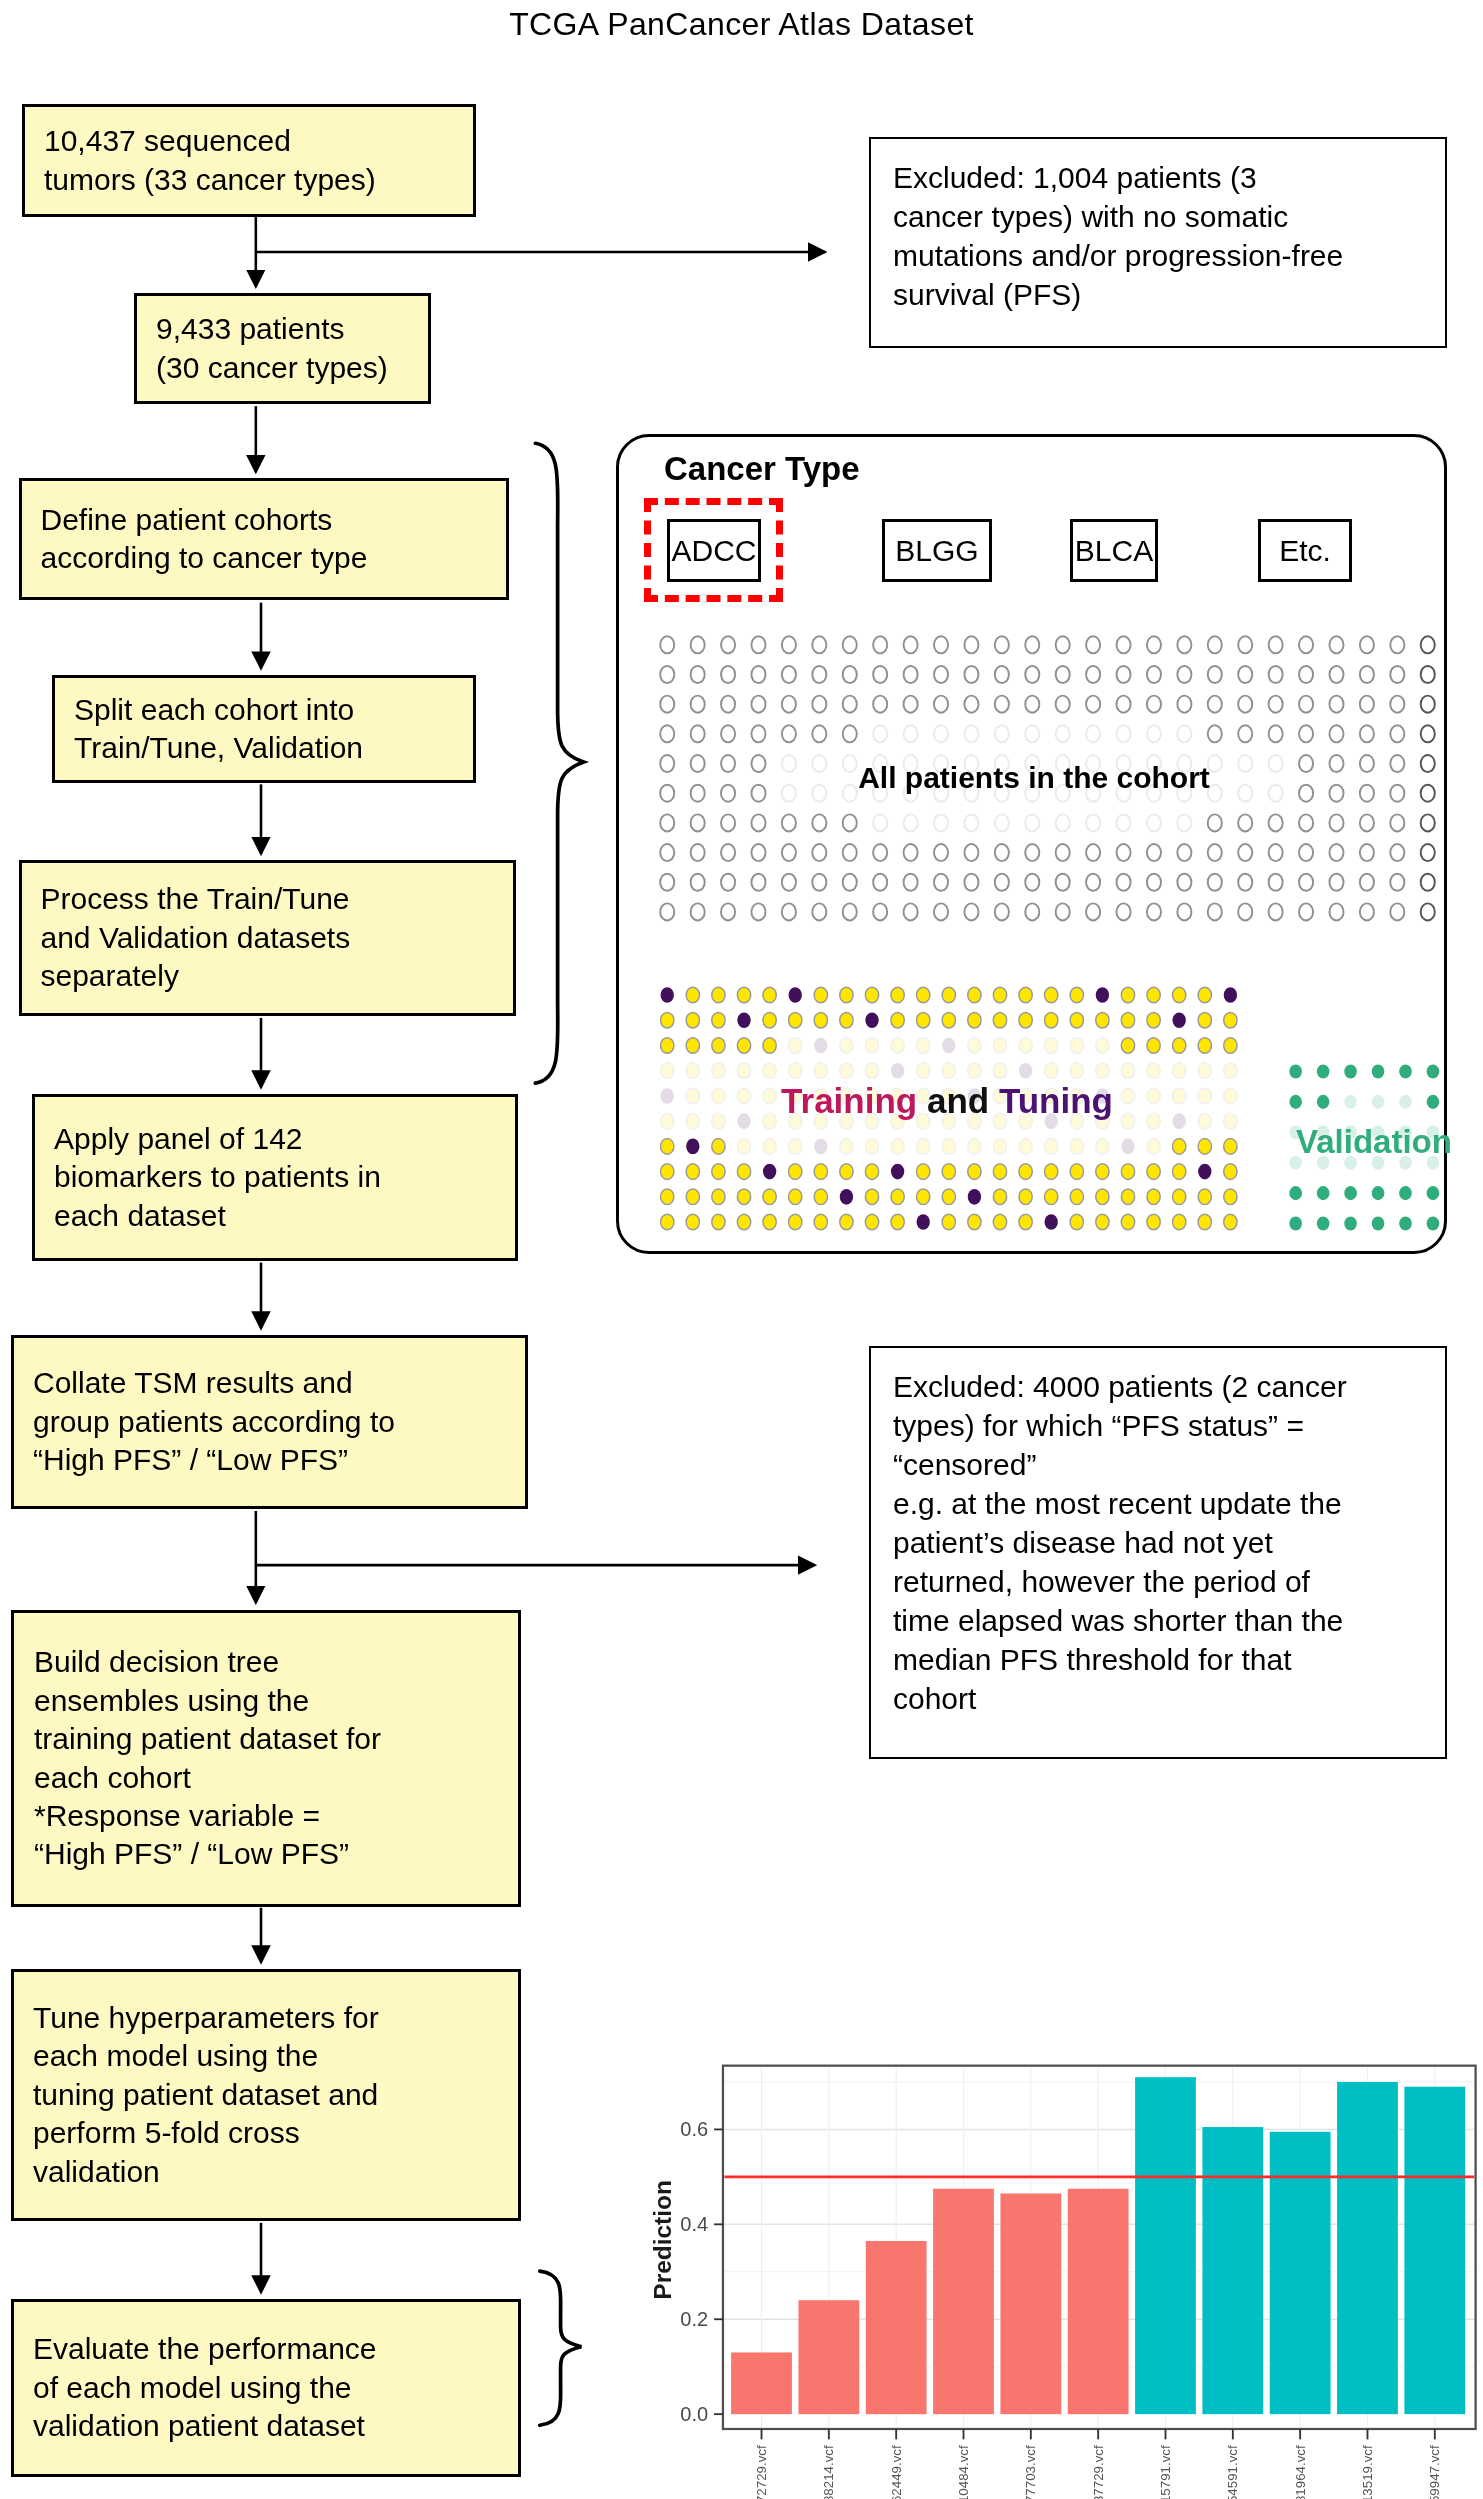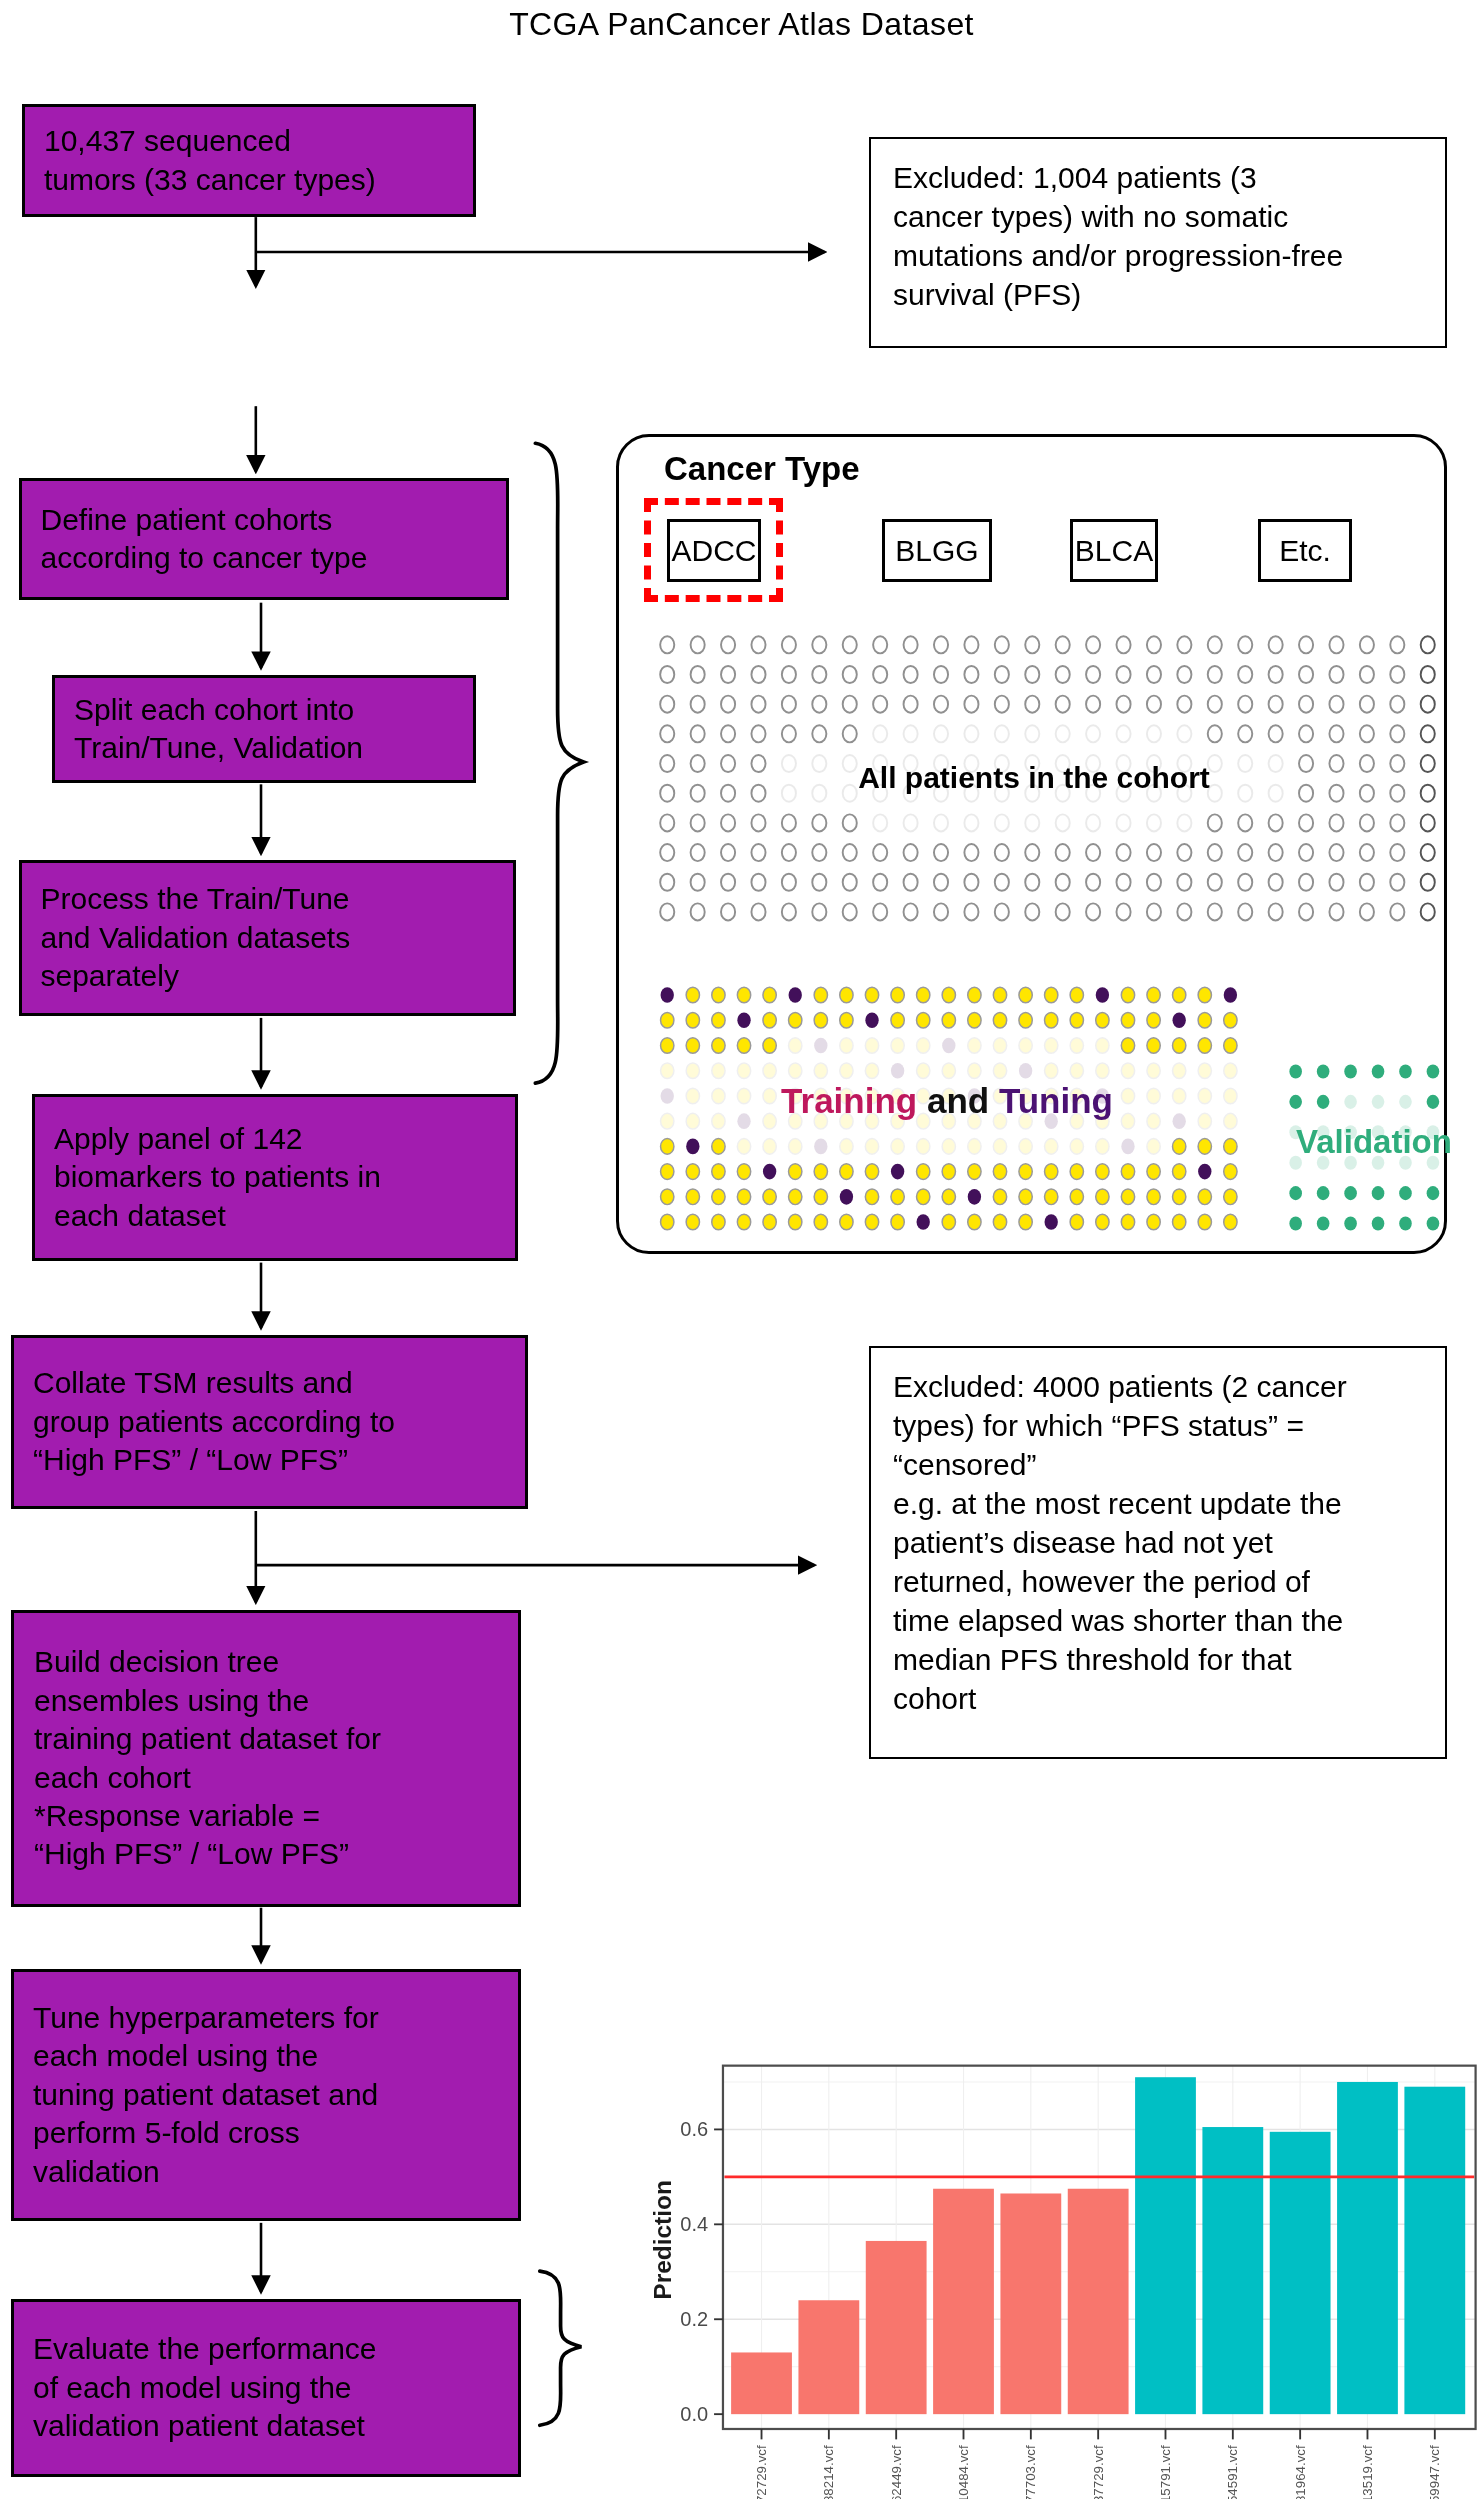--- a/index.html
+++ b/index.html
@@ -1,20 +1,20 @@
 <!DOCTYPE html>
 <html style="font-size:12px"><head>
 <meta charset="utf-8">
 <style>
   html,body{margin:0;padding:0;background:#fff;}
   #canvas{position:relative;width:1483px;height:2500px;background:#fff;
           font-family:"Liberation Sans",sans-serif;color:#000;overflow:hidden;}
   .title{position:absolute;left:0;top:6px;width:1483px;text-align:center;
          font-size:32px;font-weight:500;letter-spacing:0.4px;}
-  .fbox{position:absolute;border:3px solid #000;background:#a21caf;
+  .fbox{position:absolute;border:3px solid #000;background:#fef9c3;
         display:flex;align-items:center;white-space:pre-line;
         font-size:30px;line-height:1.28;padding-left:19px;padding-right:7.4px;box-sizing:border-box;}
   .exbox{position:absolute;border:2.2px solid #000;background:#fff;
          white-space:pre-line;font-size:30px;line-height:1.3;
          padding:19px 15px 7.4px 22px;box-sizing:border-box;}
   
   #b1{left:22px;top:104px;width:454px;height:113px;}
   #b2{left:134px;top:293px;width:297px;height:111px;}
   #b3{left:18.5px;top:478px;width:490px;height:122px;}
   #b4{left:52px;top:675px;width:424px;height:108px;}
@@ -48,20 +48,22 @@
 </style>
 </head>
 <body>
 
 <div id="canvas">
 
   <div class="title">TCGA PanCancer Atlas Dataset</div>
 
   <div class="fbox" id="b1">10,437 sequenced
 tumors (33 cancer types)</div>
+  <div class="fbox" id="b2">9,433 patients
+(30 cancer types)</div>
   <div class="fbox" id="b3">Define patient cohorts
 according to cancer type</div>
   <div class="fbox" id="b4">Split each cohort into
 Train/Tune, Validation</div>
   <div class="fbox" id="b5">Process the Train/Tune
 and Validation datasets
 separately</div>
   <div class="fbox" id="b6">Apply panel of 142
 biomarkers to patients in
 each dataset</div>

